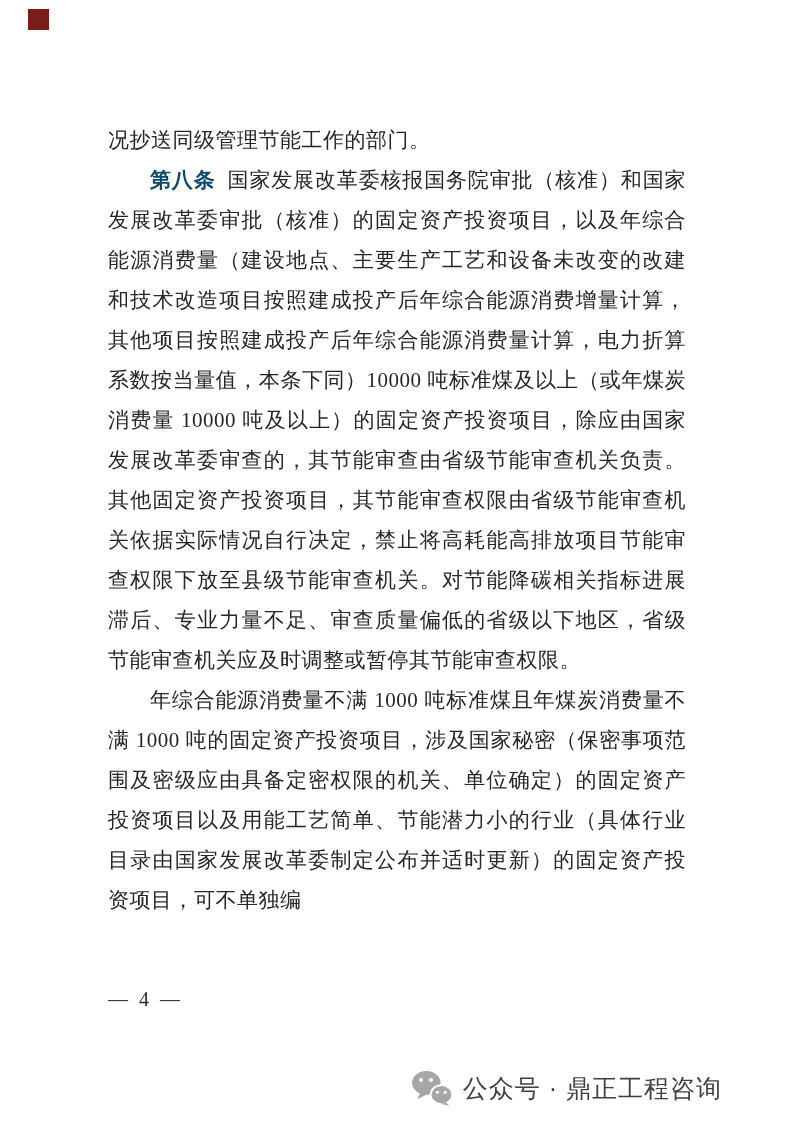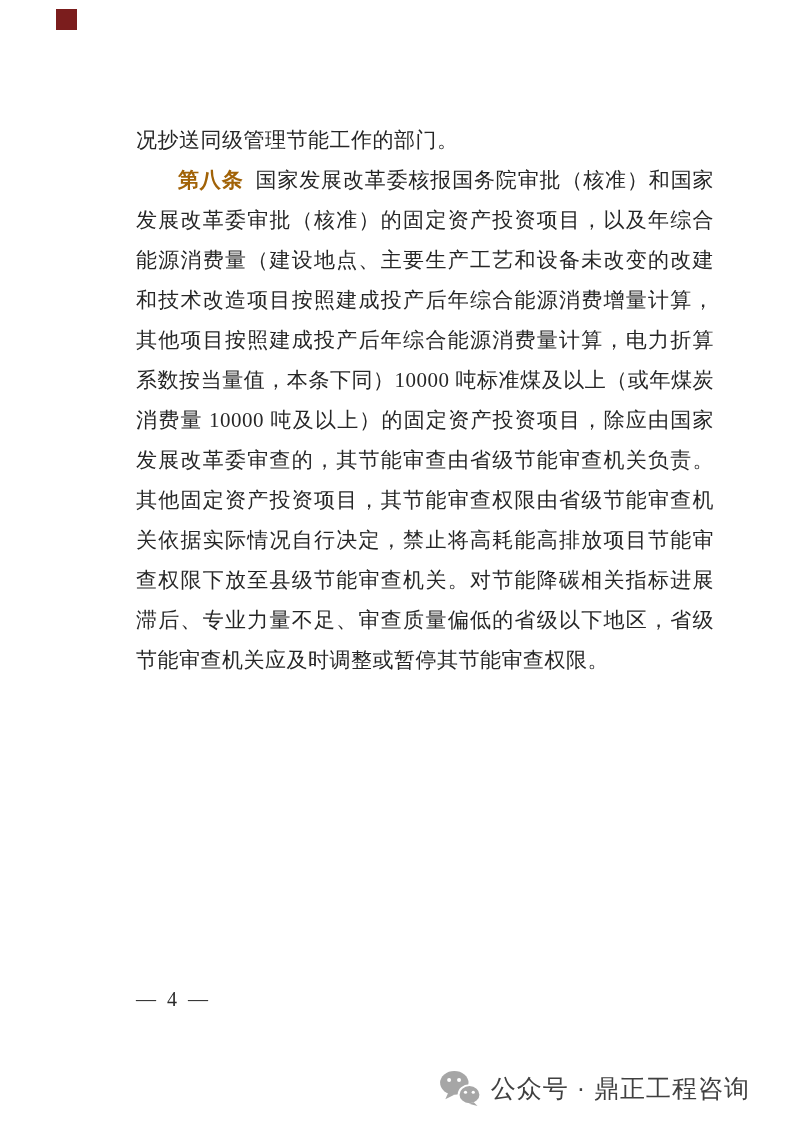--- a/index.html
+++ b/index.html
@@ -4,21 +4,20 @@
 <style>
   html, body { margin: 0; padding: 0; background: #ffffff; }
   .page {
     position: relative;
     width: 748px;
     height: 1123px;
     background: #ffffff;
     overflow: hidden;
     font-family: "Liberation Serif", serif;
     color: #262626;
-    margin-left: 28px;
   }
   .corner-mark {
     position: absolute;
     width: 21px;
     height: 21px;
     background: #7b1d1d;
   }
   .corner-mark.tl { left: 28px; top: 9px; }
   .corner-mark.tr { left: 752px; top: 28px; }
   .text-block {
@@ -32,21 +31,21 @@
     text-align: justify;
     text-justify: inter-character;
     color: #262626;
   }
   .par { margin: 0; }
   .par.indent { text-indent: 2em; }
   .article-label {
     font-weight: bold;
     font-family: "Liberation Sans", sans-serif;
     margin-right: 12px;
-    color: #a16207;
+    color: #0c4a6e;
   }
   .page-number {
     position: absolute;
     left: 108px;
     top: 988px;
     font-size: 20px;
     letter-spacing: 3px;
     color: #2b2b2b;
   }
   .footer-watermark {
@@ -68,20 +67,21 @@
 <body>
 
 <div class="page">
 
   <div class="corner-mark tl"></div>
   <div class="corner-mark tr"></div>
 
   <main class="text-block">
     <p class="par"><span>况抄送同级管理节能工作的部门。</span></p>
     <p class="par indent"><span class="article-label">第八条</span><span>国家发展改革委核报国务院审批（核准）和国家发展改革委审批（核准）的固定资产投资项目，以及年综合能源消费量（建设地点、主要生产工艺和设备未改变的改建和技术改造项目按照建成投产后年综合能源消费增量计算，其他项目按照建成投产后年综合能源消费量计算，电力折算系数按当量值，本条下同）10000 吨标准煤及以上（或年煤炭消费量 10000 吨及以上）的固定资产投资项目，除应由国家发展改革委审查的，其节能审查由省级节能审查机关负责。其他固定资产投资项目，其节能审查权限由省级节能审查机关依据实际情况自行决定，禁止将高耗能高排放项目节能审查权限下放至县级节能审查机关。对节能降碳相关指标进展滞后、专业力量不足、审查质量偏低的省级以下地区，省级节能审查机关应及时调整或暂停其节能审查权限。</span></p>
+    <p class="par indent"><span>年综合能源消费量不满 1000 吨标准煤且年煤炭消费量不满 1000 吨的固定资产投资项目，涉及国家秘密（保密事项范围及密级应由具备定密权限的机关、单位确定）的固定资产投资项目以及用能工艺简单、节能潜力小的行业（具体行业目录由国家发展改革委制定公布并适时更新）的固定资产投资项目，可不单独编</span></p>
   </main>
 
   <div class="page-number">— 4 —</div>
 
   <div class="footer-watermark">
     <svg class="wechat-icon" width="42" height="36" viewBox="0 0 44 38" xmlns="http://www.w3.org/2000/svg">
       <ellipse cx="16" cy="13.5" rx="15" ry="12.5" fill="#a6a6a6"></ellipse>
       <path d="M10 23 L6.5 31 L16 26 Z" fill="#a6a6a6"></path>
       <circle cx="10.5" cy="10.5" r="2.1" fill="#ffffff"></circle>
       <circle cx="21" cy="10.5" r="2.1" fill="#ffffff"></circle>

